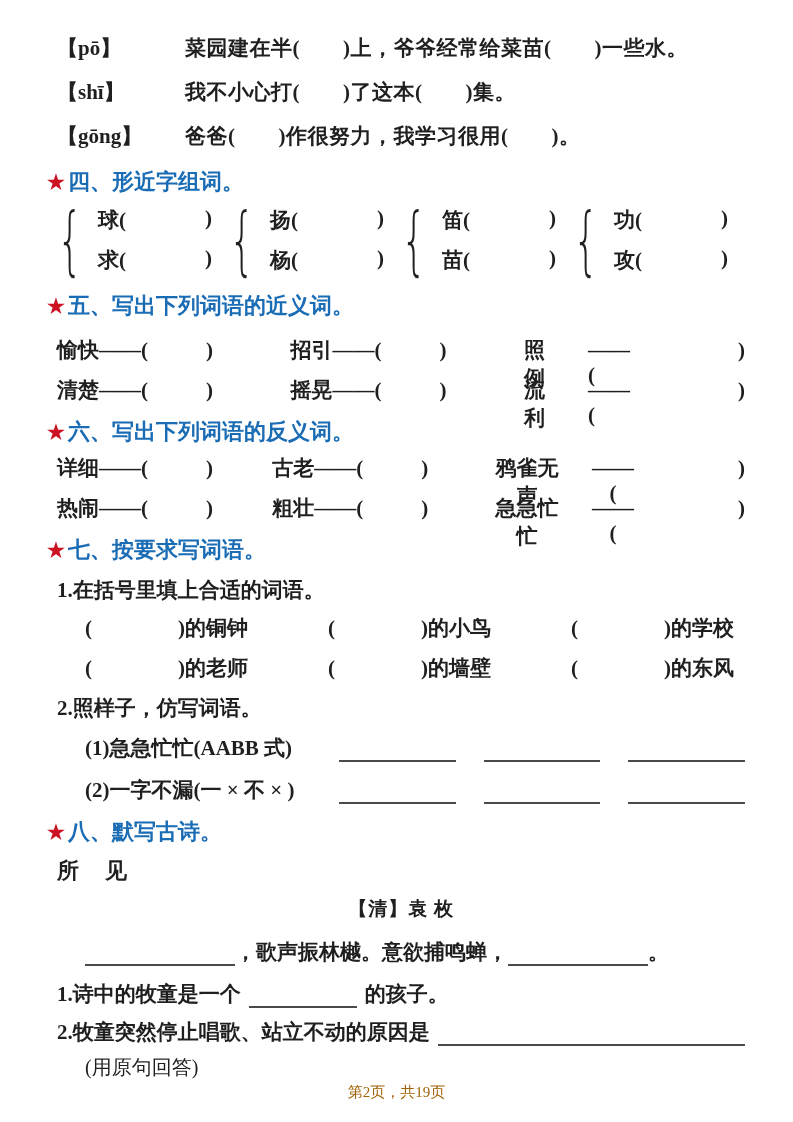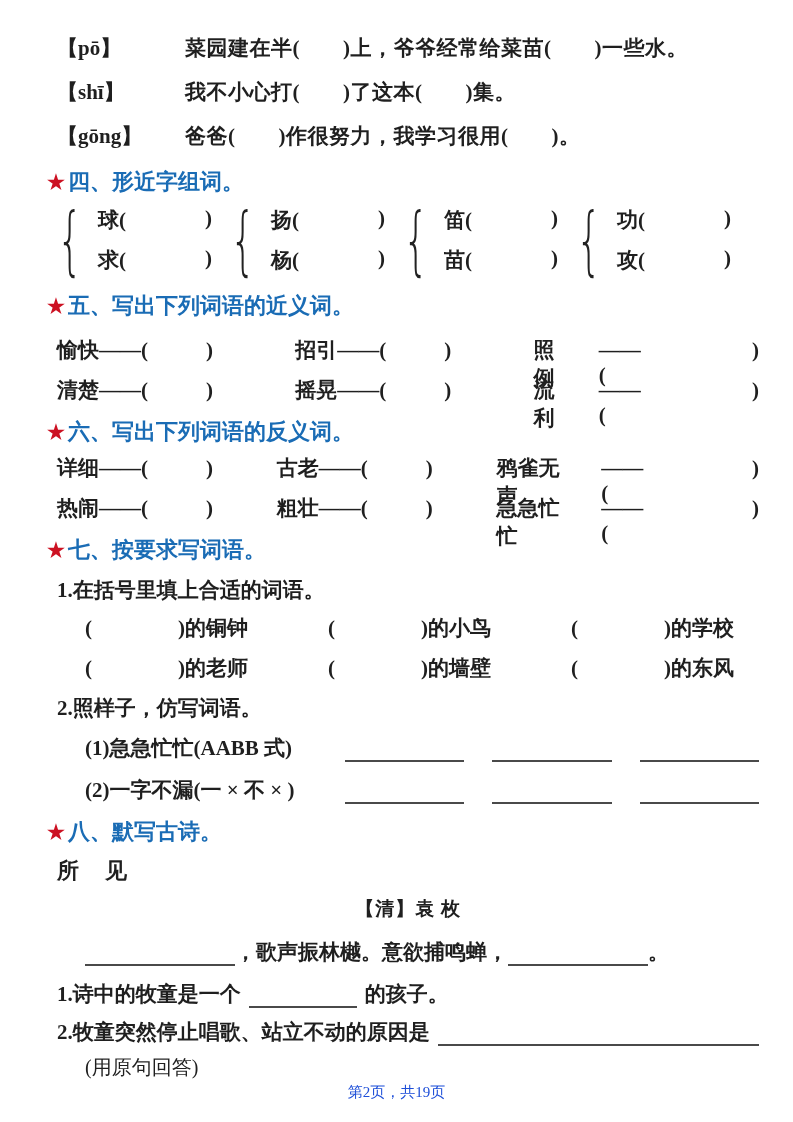--- a/index.html
+++ b/index.html
@@ -4,21 +4,21 @@
 <style>
   :root{
     --heading:#1a6cb5;
     --star:#cc1122;
     --text:#1f1f1f;
     --line:#4a4a4a;
   }
   html,body{margin:0;padding:0;background:#ffffff;}
   .page{
     width:793px;height:1122px;position:relative;background:#ffffff;
-    box-sizing:border-box;padding:34px 34px 0 57px;
+    box-sizing:border-box;padding:34px 48px 0 57px;
     font-family:"Liberation Serif","DejaVu Serif",serif;
     color:var(--text);overflow:hidden;
   }
   
   .prow{display:flex;align-items:baseline;height:28px;margin-bottom:16px;font-size:21px;font-weight:600;}
   .plabel{width:128px;font-weight:700;}
   .ptext{letter-spacing:0.5px;}
   
   .heading{display:flex;align-items:center;height:32px;margin-left:-10px;font-size:22px;font-weight:700;color:var(--heading);}
   .h4{margin-top:14px;margin-bottom:6px;}
@@ -29,21 +29,21 @@
   .star{color:var(--star);font-size:20px;margin-right:3px;line-height:1;}
   
   .brace-wrap{display:flex;padding-top:2px;margin-bottom:16px;}
   .bgroup{display:flex;align-items:center;width:173px;}
   .brace{font-family:"DejaVu Sans",sans-serif;font-size:74px;font-weight:200;line-height:68px;transform:scaleX(0.55);transform-origin:left center;color:#222;margin-right:-6px;}
   .pair{display:flex;flex-direction:column;gap:12px;width:114px;}
   .pair-row{display:flex;justify-content:space-between;font-size:21px;font-weight:600;height:28px;}
   
   .wrow{display:flex;height:28px;margin-bottom:12px;font-size:21px;font-weight:600;}
   .s5 .witem{width:241px;}
-  .s6 .witem{width:226px;}
+  .s6 .witem{width:226px;text-align:center;}
   .witem{display:flex;align-items:baseline;}
   .witem:last-child{width:auto;gap:24px;}
   .gap{display:inline-block;}
   .g58{width:58px;}
   .g86{width:86px;}
   .after6{margin-bottom:12px;}
   
   .sub-title{height:28px;margin-bottom:10px;font-size:21px;font-weight:600;}
   .frow{display:flex;height:28px;margin-bottom:12px;padding-left:28px;font-size:21px;font-weight:600;}
   .fitem{display:flex;align-items:baseline;width:243px;}
@@ -58,21 +58,21 @@
   .poem-author{height:26px;margin-bottom:14px;text-align:center;font-size:19px;font-weight:700;letter-spacing:1px;}
   .poem-line{display:flex;align-items:flex-end;height:30px;margin-bottom:12px;padding-left:28px;font-size:21px;font-weight:600;}
   .bw150{width:150px;}
   .bw140{width:140px;}
   
   .qrow{display:flex;align-items:flex-end;height:30px;margin-bottom:8px;font-size:21px;font-weight:600;gap:8px;}
   .bw108{width:108px;}
   .grow{flex:1;}
   .qnote{height:28px;margin-top:8px;padding-left:28px;font-size:20px;font-weight:400;}
   
-  .footer{position:absolute;left:0;bottom:20px;width:100%;text-align:center;font-size:15px;font-weight:400;color:#1d4ed8;}
+  .footer{position:absolute;left:0;bottom:20px;width:100%;text-align:center;font-size:15px;font-weight:400;color:#a16207;}
 </style>
 </head>
 <body>
 
 <div class="page">
 
   <div class="prow">
     <span class="plabel">【pō】</span>
     <span class="ptext">菜园建在半(　　)上，爷爷经常给菜苗(　　)一些水。</span>
   </div>

